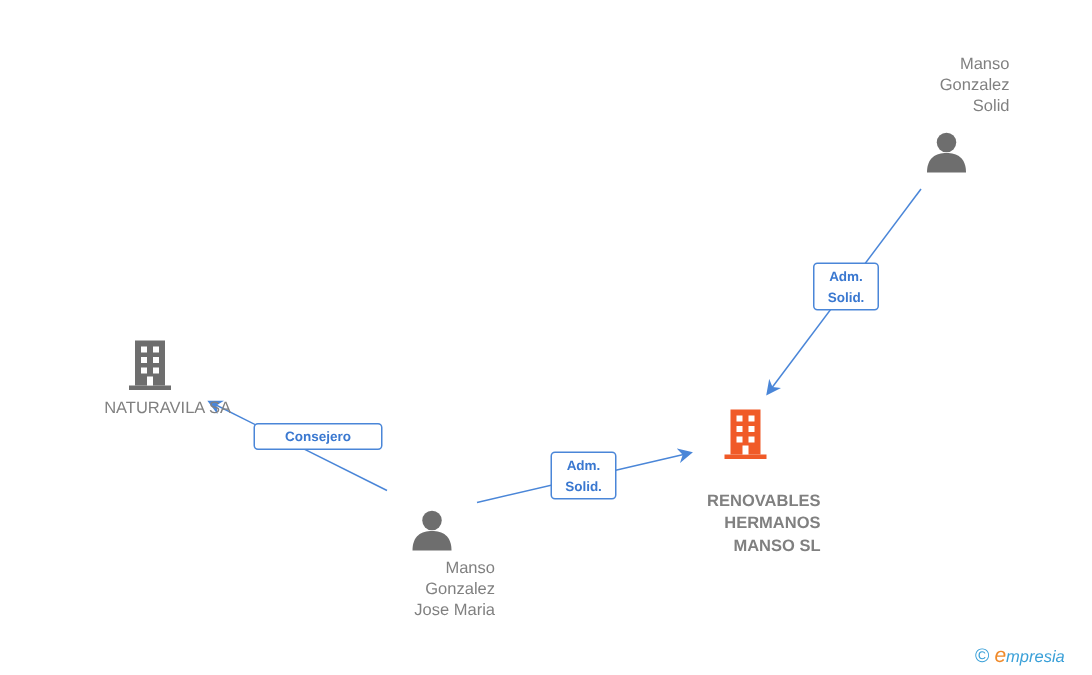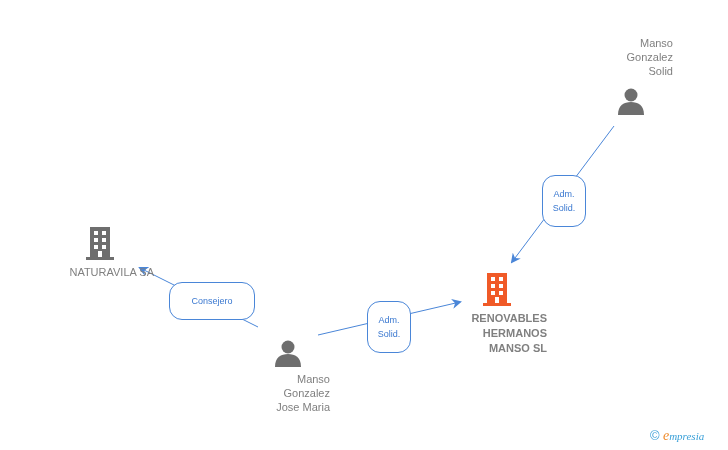--- a/index.html
+++ b/index.html
@@ -4,28 +4,29 @@
   <style>
     html, body { margin: 0; padding: 0; background: #ffffff; }
     body { width: 728px; height: 450px; position: relative; overflow: hidden; font-family: "Liberation Sans", sans-serif; }
     .edges { position: absolute; left: 0; top: 0; width: 728px; height: 450px; }
     .node { position: absolute; text-align: right; }
     .node .label { font-size: 11px; color: #808080; line-height: 14px; }
     .node .label.bold { font-weight: bold; font-size: 11px; color: #808080; line-height: 15px; }
     .node .label span { display: block; }
     .icon { display: block; margin: 0 auto; }
     .edge-label {
-      position: absolute; background: #fff; border: 1px solid #4a86d8; border-radius: 13px;
-      color: #3a78d0; font-size: 9px; line-height: 14px; text-align: center; padding: 11px 5px;
+      position: absolute; background: #fff; border: 1px solid #4a86d8; border-radius: 3px;
+      color: #3a78d0; font-size: 9px; line-height: 14px; text-align: center; padding: 1px 5px;
       box-sizing: border-box;
+      font-weight: bold;
     }
     .edge-label span { display: block; }
     .footer { position: absolute; left: 650px; top: 428px; font-size: 12px; }
     .footer .copy { color: #3aa0d8; font-size: 13px; }
-    .footer .brand { color: #3aa0d8; font-family: Liberation Serif, serif; font-style: italic; font-size: 11px; }
+    .footer .brand { color: #3aa0d8; font-family: Liberation Sans, sans-serif; font-style: italic; font-size: 11px; }
     .footer .brand .e { color: #f08a2a; font-size: 14px; }
   </style>
 </head>
 <body>
 
 <svg class="edges" viewBox="0 0 728 450">
   <defs>
     <marker id="arrow" markerWidth="10" markerHeight="10" refX="8" refY="5" orient="auto" markerUnits="userSpaceOnUse">
       <path d="M0,0 L10,5 L0,10 L3,5 Z" fill="#4a86d8"></path>
     </marker>
@@ -52,21 +53,21 @@
     <rect x="6" y="2" width="20" height="30" fill="#f05a28"></rect>
     <rect x="2" y="32" width="28" height="3" fill="#f05a28"></rect>
     <rect x="10" y="6" width="4" height="4" fill="#fff"></rect>
       <rect x="18" y="6" width="4" height="4" fill="#fff"></rect>
     <rect x="10" y="13" width="4" height="4" fill="#fff"></rect>
       <rect x="18" y="13" width="4" height="4" fill="#fff"></rect>
     <rect x="10" y="20" width="4" height="4" fill="#fff"></rect>
       <rect x="18" y="20" width="4" height="4" fill="#fff"></rect>
     <rect x="14" y="26" width="4" height="6" fill="#fff"></rect>
   </svg>
-  <div class="label bold" style="margin-top:4px;">
+  <div class="label bold" style="margin-top:20px;">
     <span>RENOVABLES</span>
     <span>HERMANOS</span>
     <span>MANSO SL</span>
   </div>
 </div>
 
 <div class="node" style="left:46px; top:225px; width:108px;">
   <svg class="icon" width="32" height="36" viewBox="0 0 32 36">
     <rect x="6" y="2" width="20" height="30" fill="#6e6e6e"></rect>
     <rect x="2" y="32" width="28" height="3" fill="#6e6e6e"></rect>

